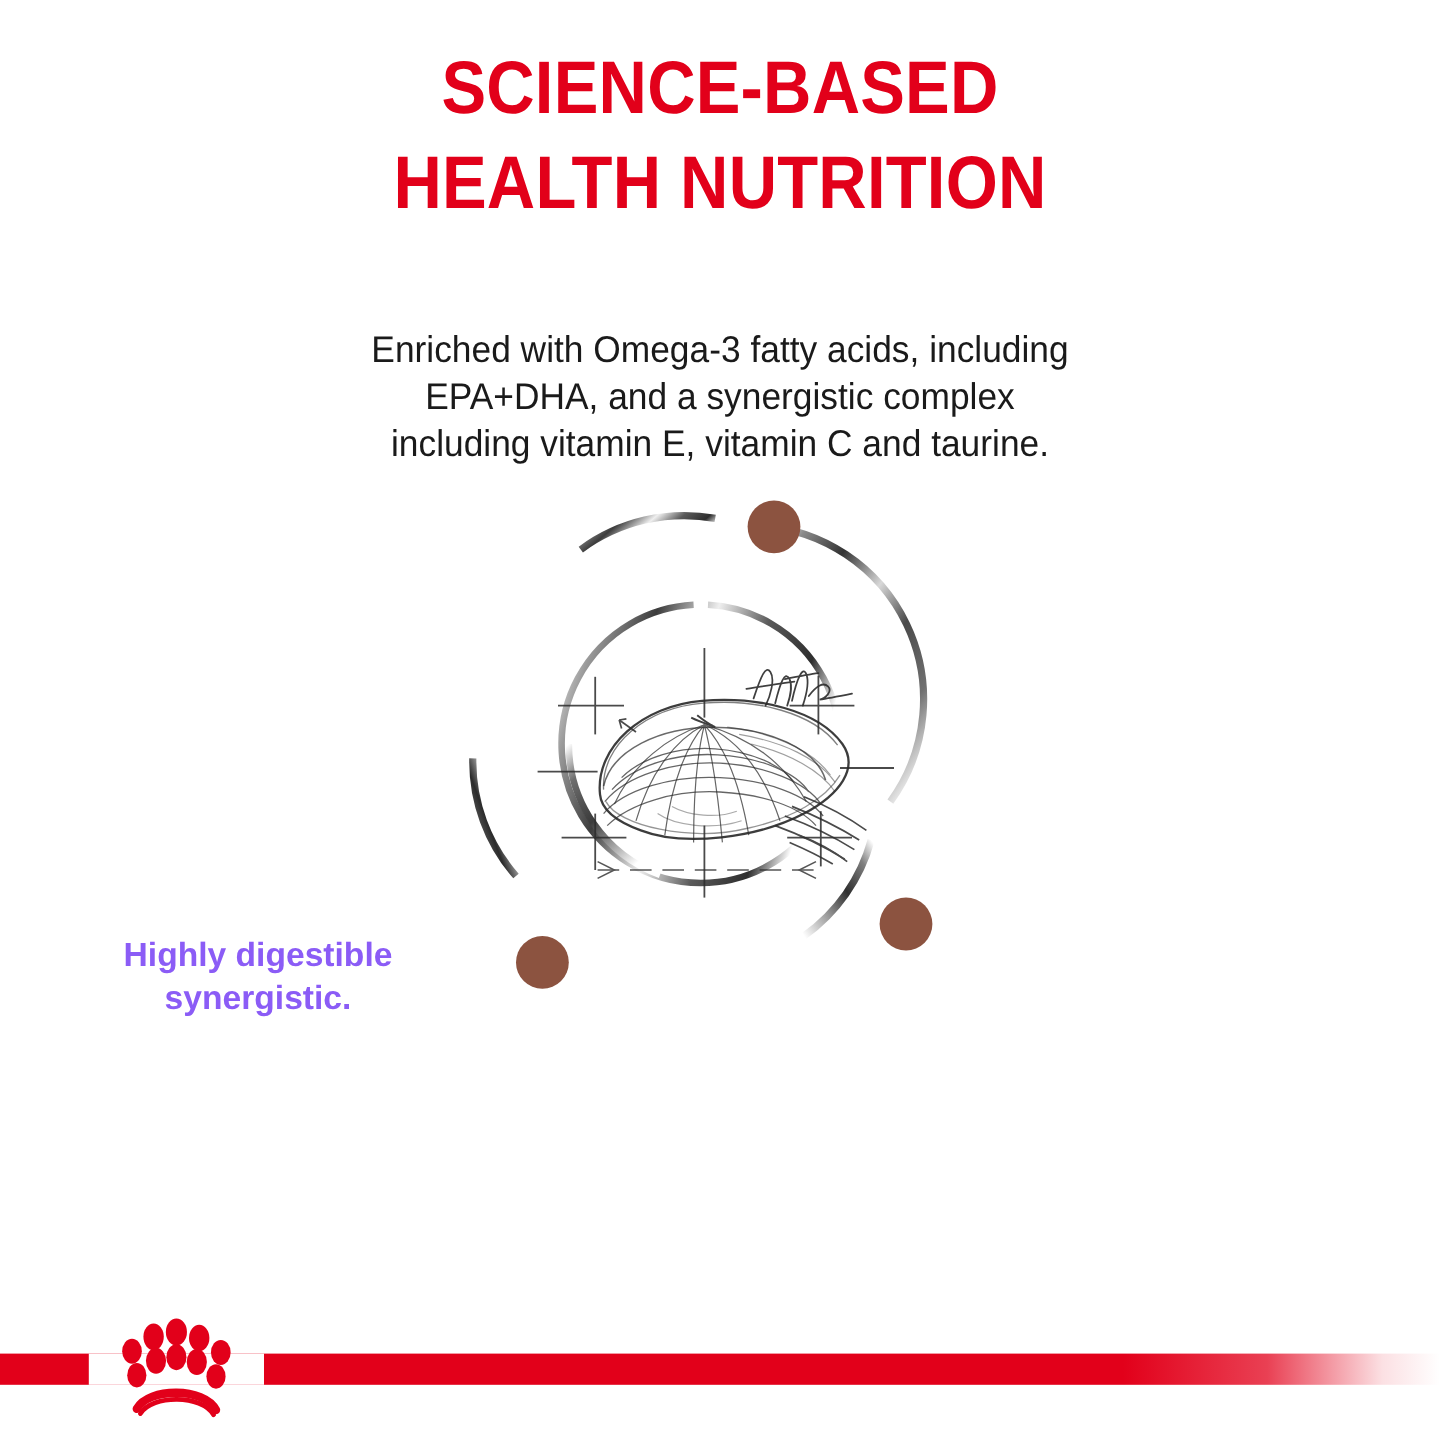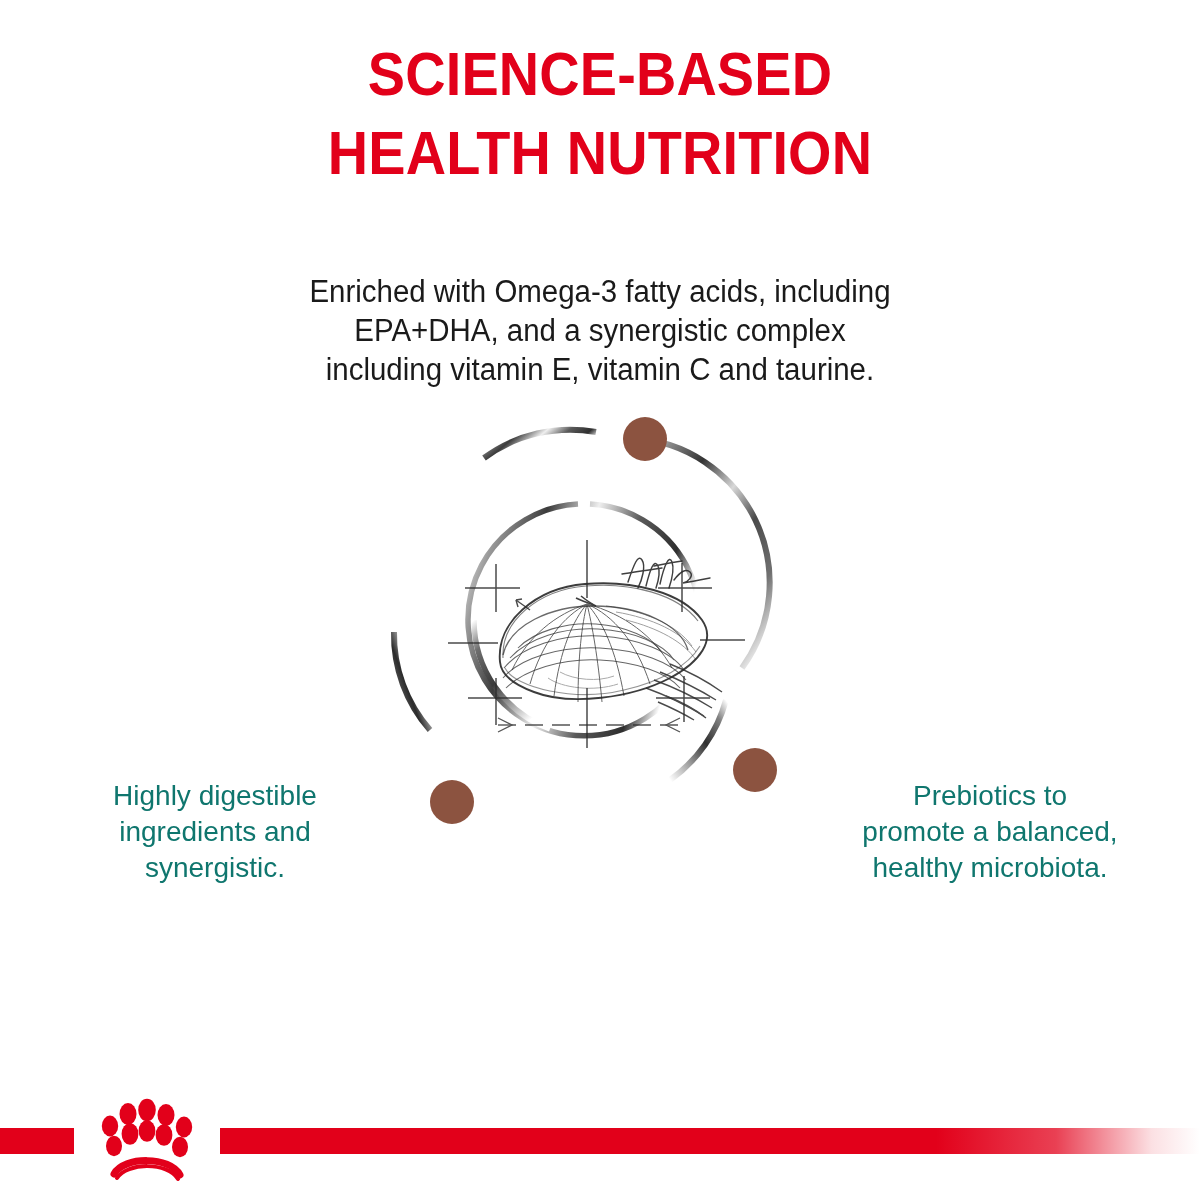--- a/index.html
+++ b/index.html
@@ -57,24 +57,24 @@
     line-height: 39px;
     font-weight: 400;
     transform: scaleX(0.95);
     transform-origin: center top;
   }
   .intro .p-line { display: block; white-space: nowrap; }
 
   
   .caption {
     position: absolute;
-    color: #0f766e;
+    color: #8b5cf6;
     font-size: 28px;
     line-height: 36px;
-    font-weight: 400;
+    font-weight: 700;
     text-align: center;
   }
   .caption .c-line { display: block; white-space: nowrap; }
 
   .caption-left {
     left: 40px;
     top: 778px;
     width: 350px;
   }
   .caption-right {
@@ -135,29 +135,23 @@
   </div>
 
   <div class="intro">
     <span class="p-line">Enriched with Omega-3 fatty acids, including</span>
     <span class="p-line">EPA+DHA, and a synergistic complex</span>
     <span class="p-line">including vitamin E, vitamin C and taurine.</span>
   </div>
 
   <div class="caption caption-left">
     <span class="c-line">Highly digestible</span>
-    <span class="c-line">ingredients and</span>
     <span class="c-line">synergistic.</span>
   </div>
 
-  <div class="caption caption-right">
-    <span class="c-line">Prebiotics to</span>
-    <span class="c-line">promote a balanced,</span>
-    <span class="c-line">healthy microbiota.</span>
-  </div>
 
   <div class="emblem">
     <svg viewBox="0 0 440 440" xmlns="http://www.w3.org/2000/svg">
       <defs>
 
         <linearGradient id="gA" x1="0%" y1="0%" x2="100%" y2="30%">
           <stop offset="0%" stop-color="#ffffff"></stop>
           <stop offset="14%" stop-color="#9a9a9a"></stop>
           <stop offset="32%" stop-color="#3c3c3c"></stop>
           <stop offset="52%" stop-color="#efefef"></stop>

